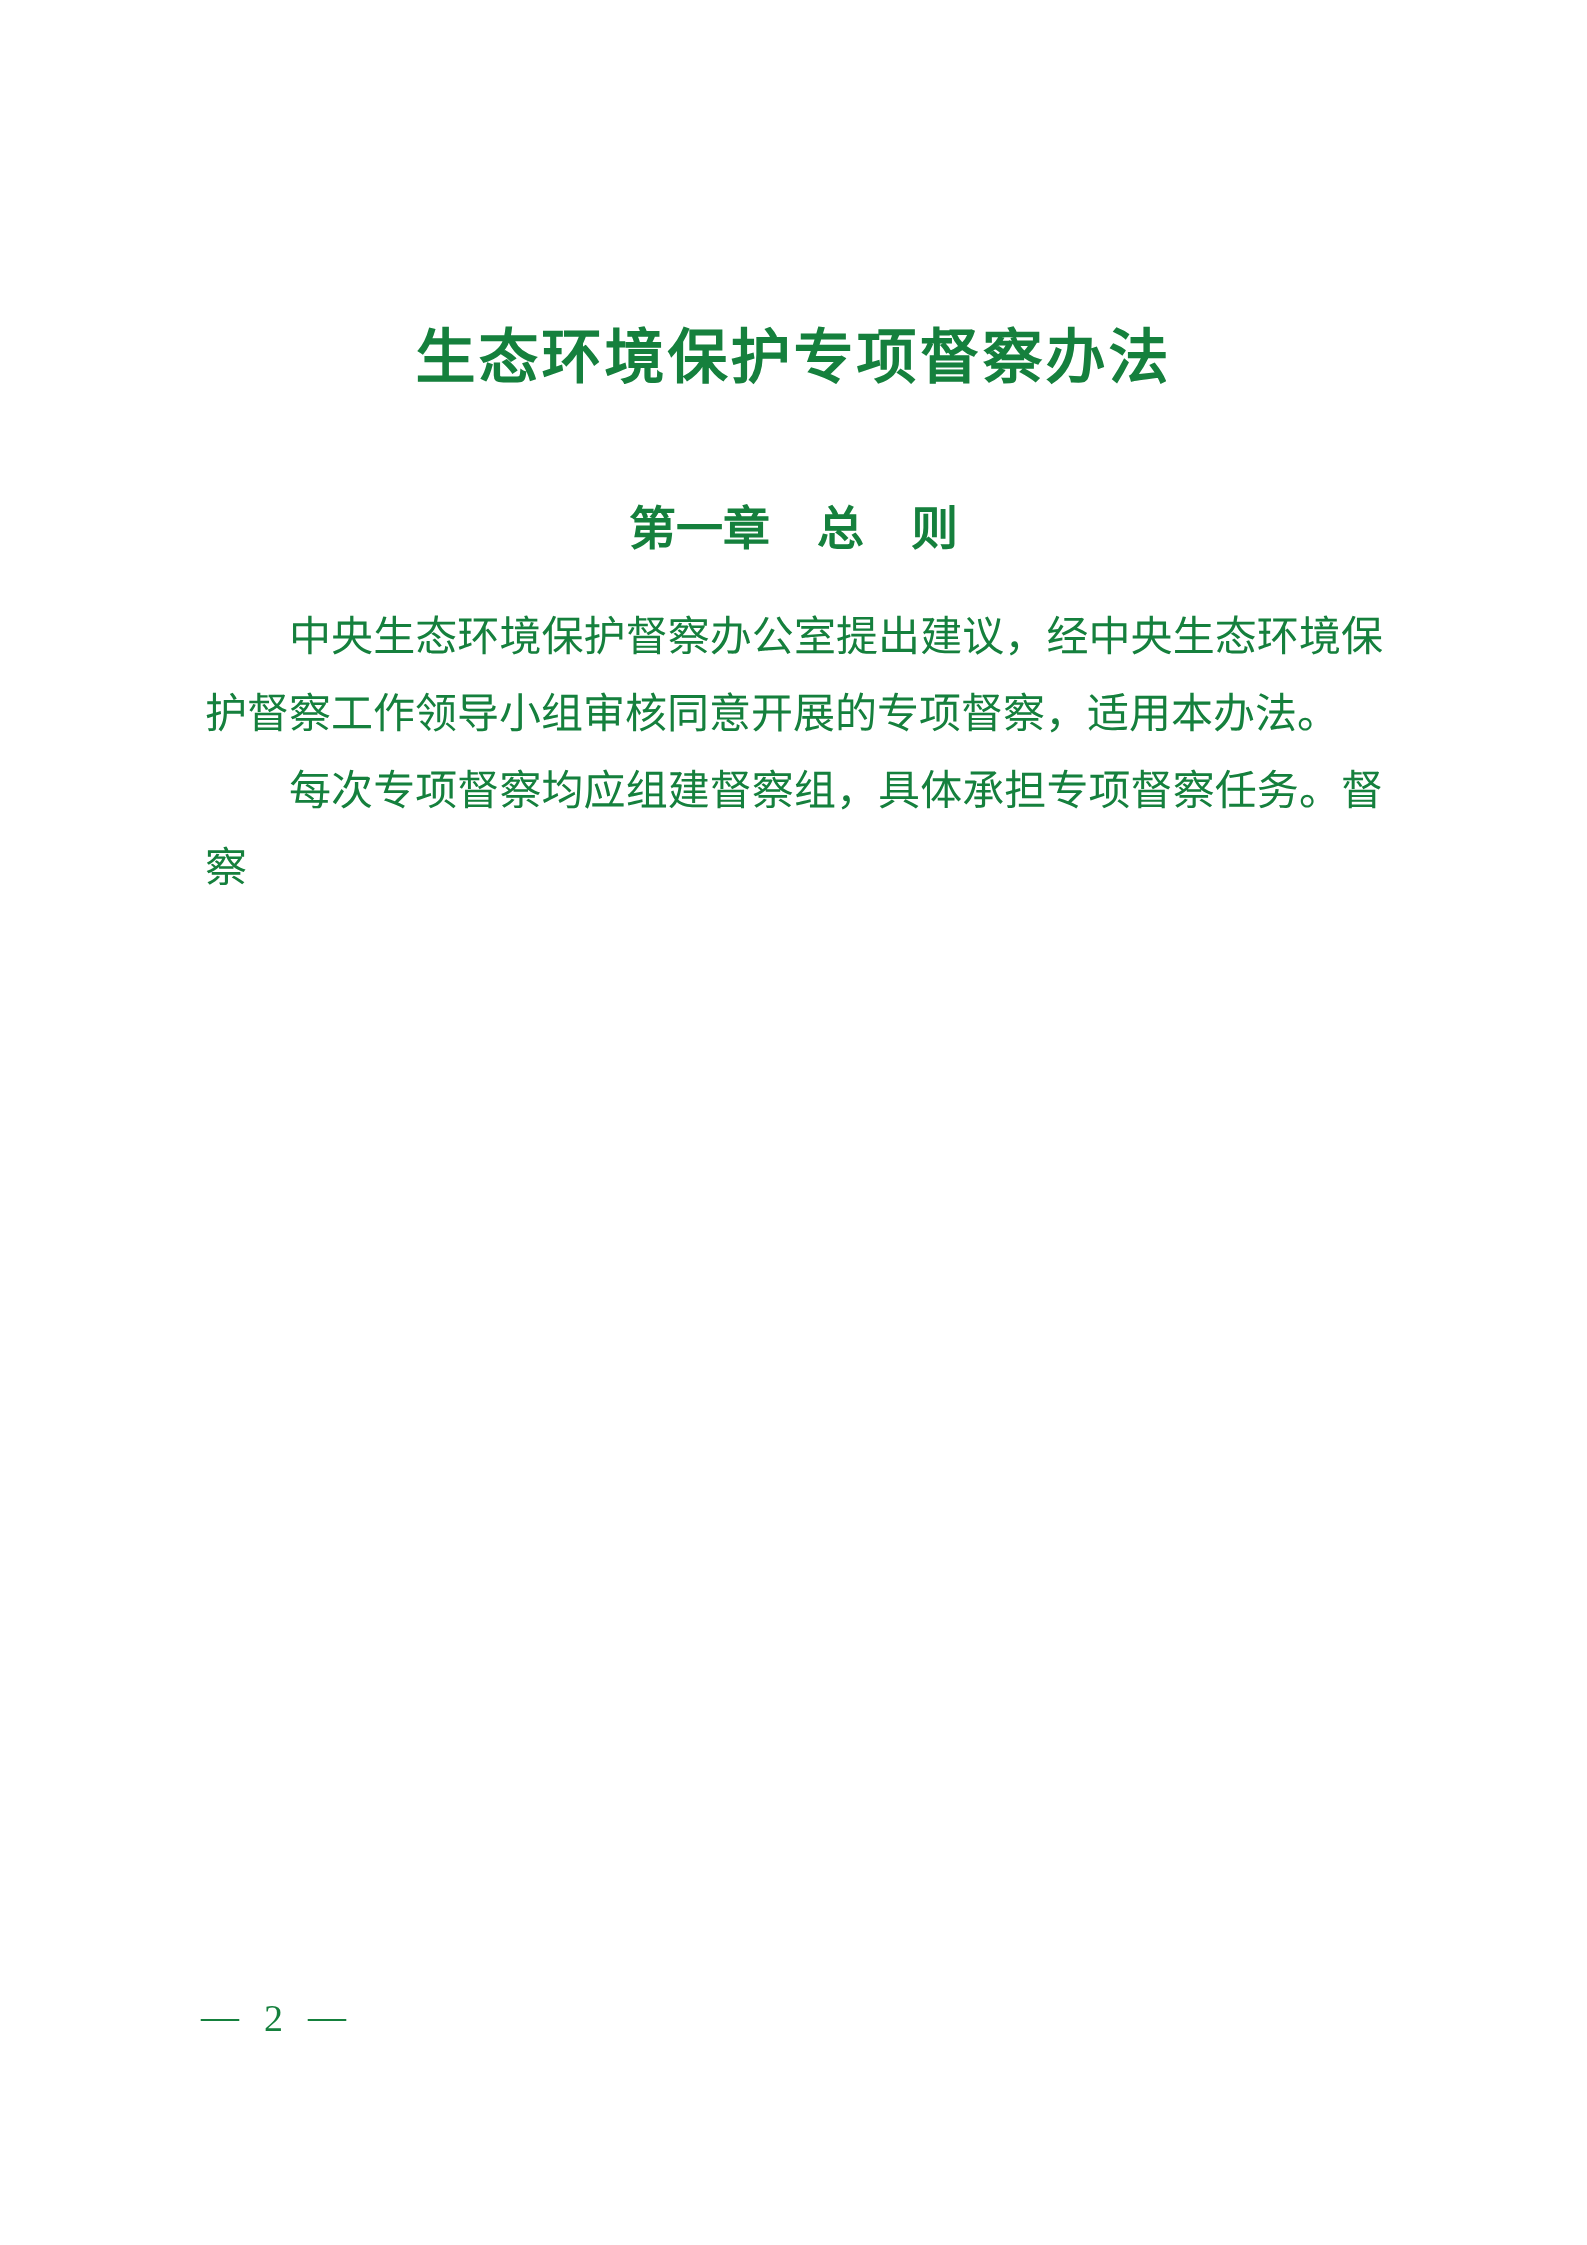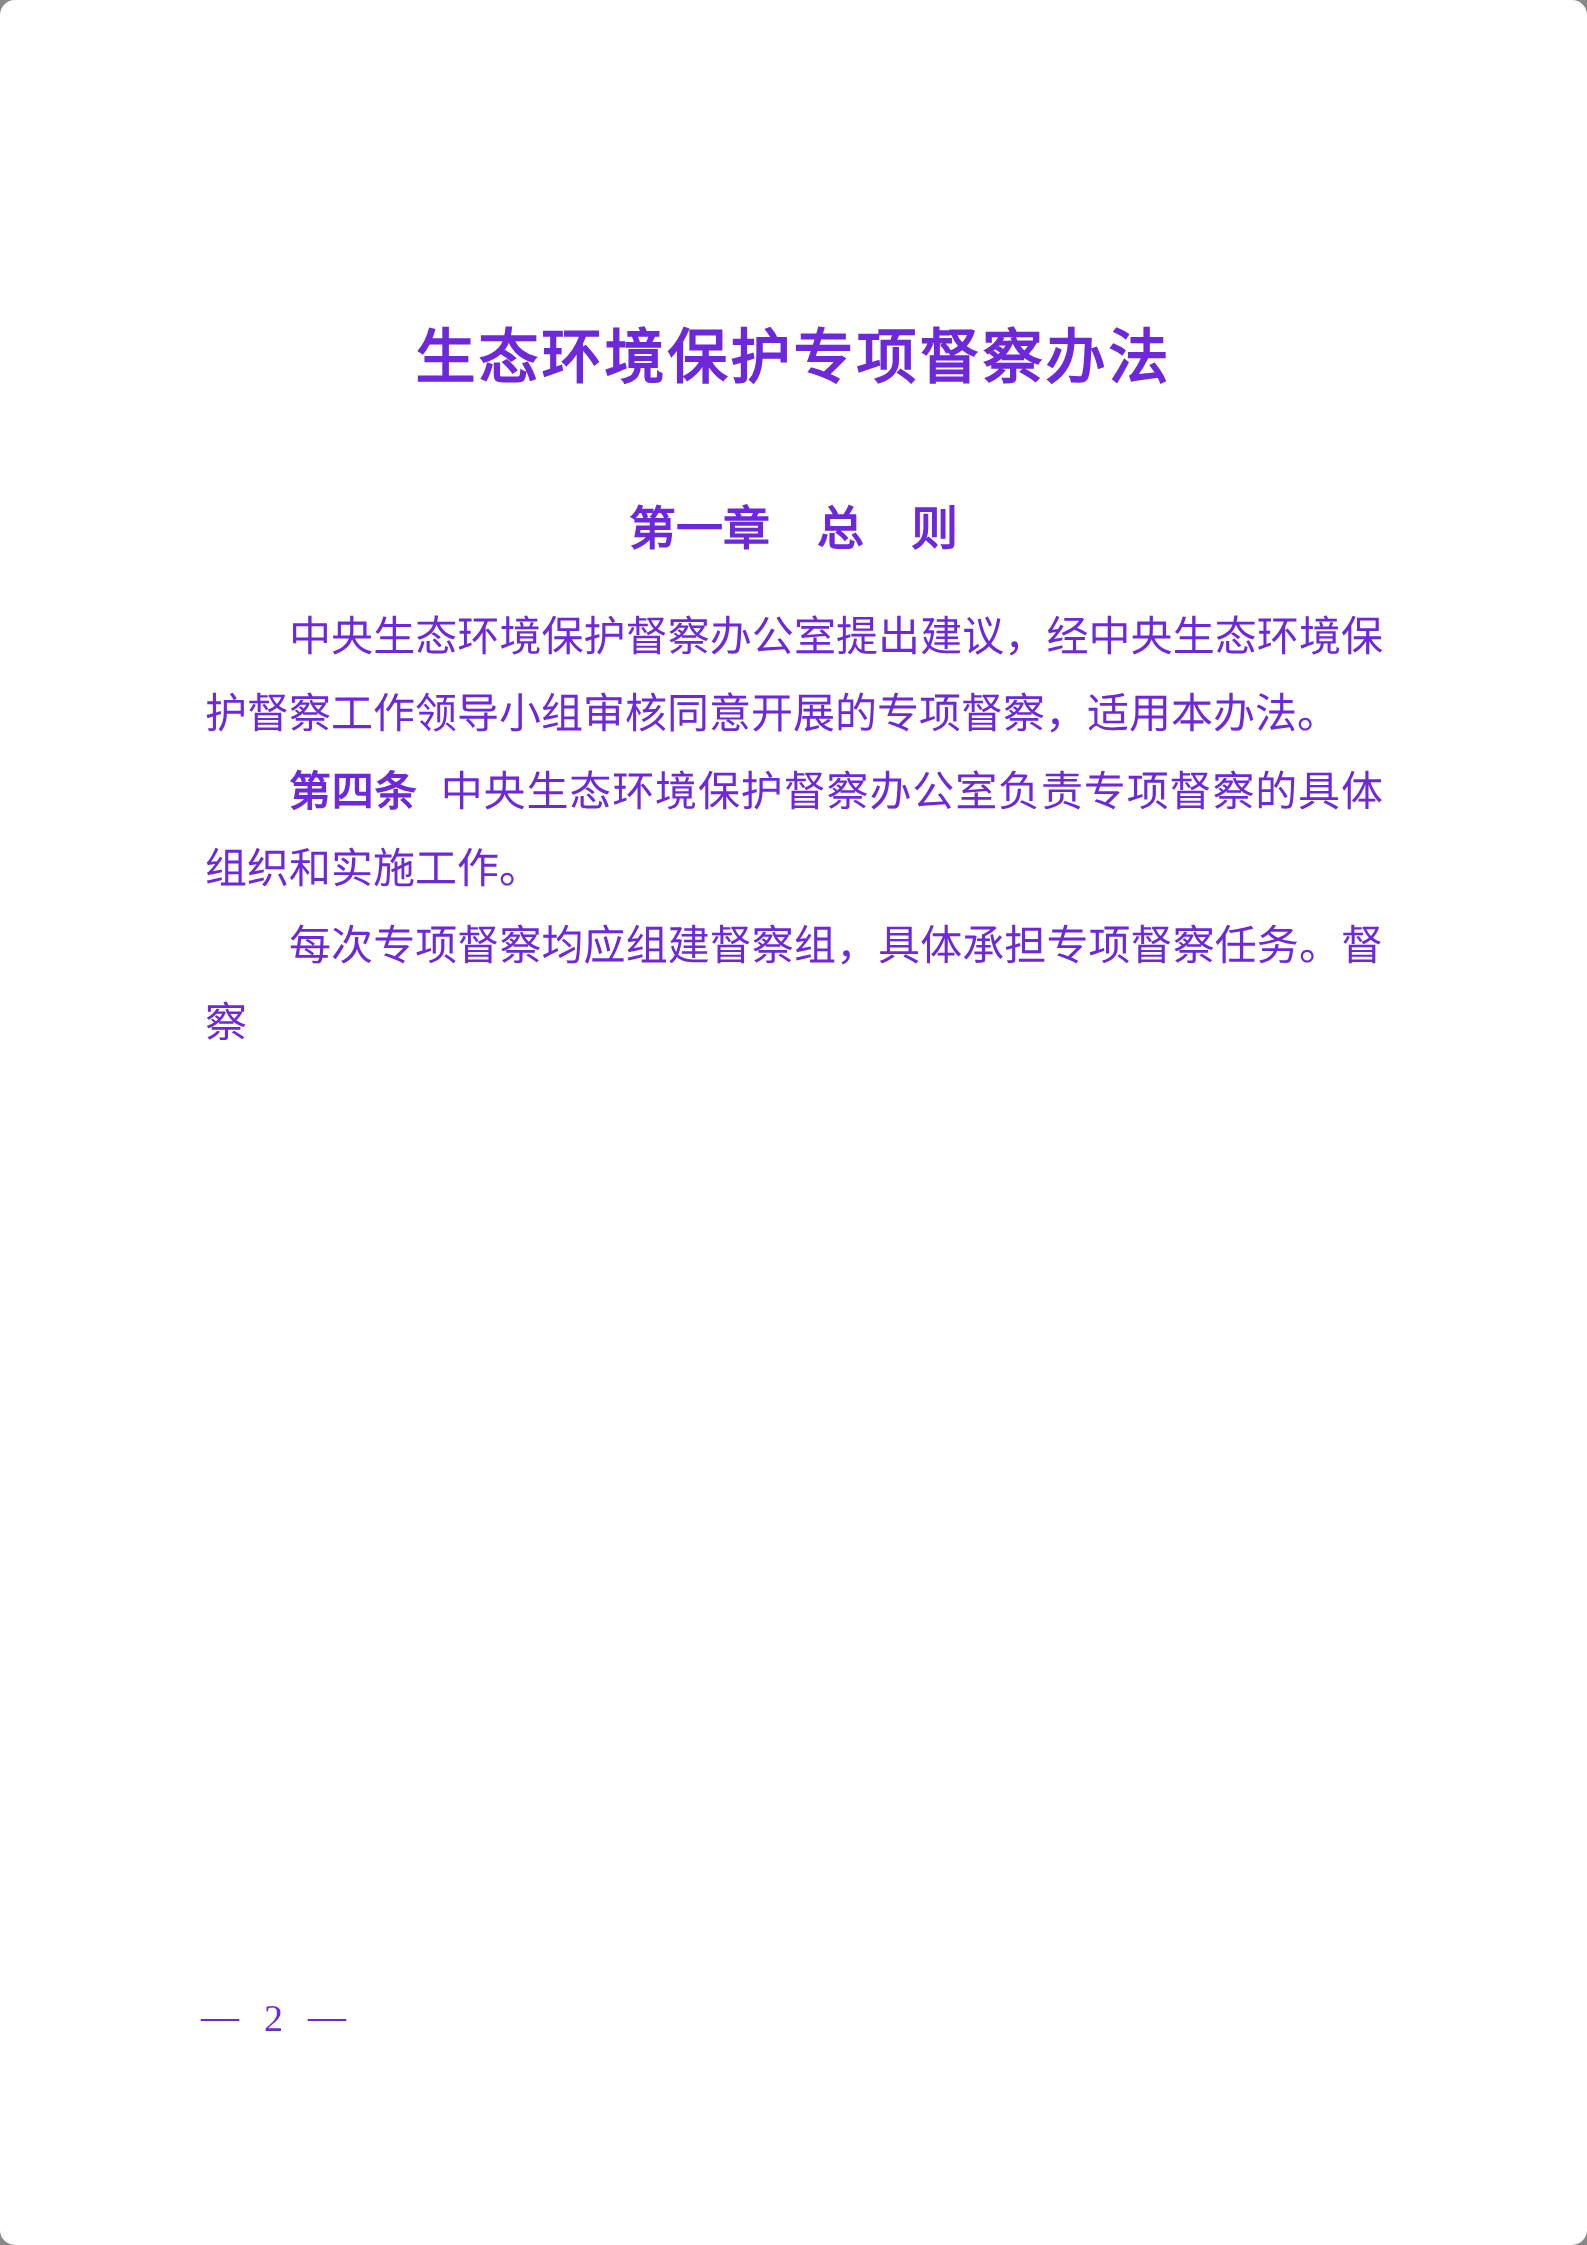--- a/index.html
+++ b/index.html
@@ -8,22 +8,21 @@
     background: #888;
   }
   .page {
     position: relative;
     width: 1587px;
     height: 2245px;
     margin: 0 auto;
     background: #ffffff;
     overflow: hidden;
     font-family: "Liberation Serif", serif;
-    color: #6d28d9;
-    border-radius: 15px;
+    color: #15803d;
   }
   .doc-title {
     position: absolute;
     top: 322px;
     left: 0;
     width: 100%;
     text-align: center;
     font-family: "Liberation Serif", serif;
     font-size: 60px;
     font-weight: bold;
@@ -88,21 +87,20 @@
 
   <div class="chapter-heading">第一章　总　则</div>
 
   <div class="doc-body">
 
 
 
     <p class="para"><span>中央生态环境保护督察办公室提出建议，经中央生态环境保护督察工作领导小组审核同意开展的专项督察，适用本办法。</span></p>
 
 
-    <p class="para"><b class="lead">第四条</b><span>中央生态环境保护督察办公室负责专项督察的具体组织和实施工作。</span></p>
 
     <p class="para"><span>每次专项督察均应组建督察组，具体承担专项督察任务。督察</span></p>
 
   </div>
 
   <div class="page-footer">
     <span class="dash">—</span>
     <span class="num">2</span>
     <span class="dash">—</span>
   </div>

